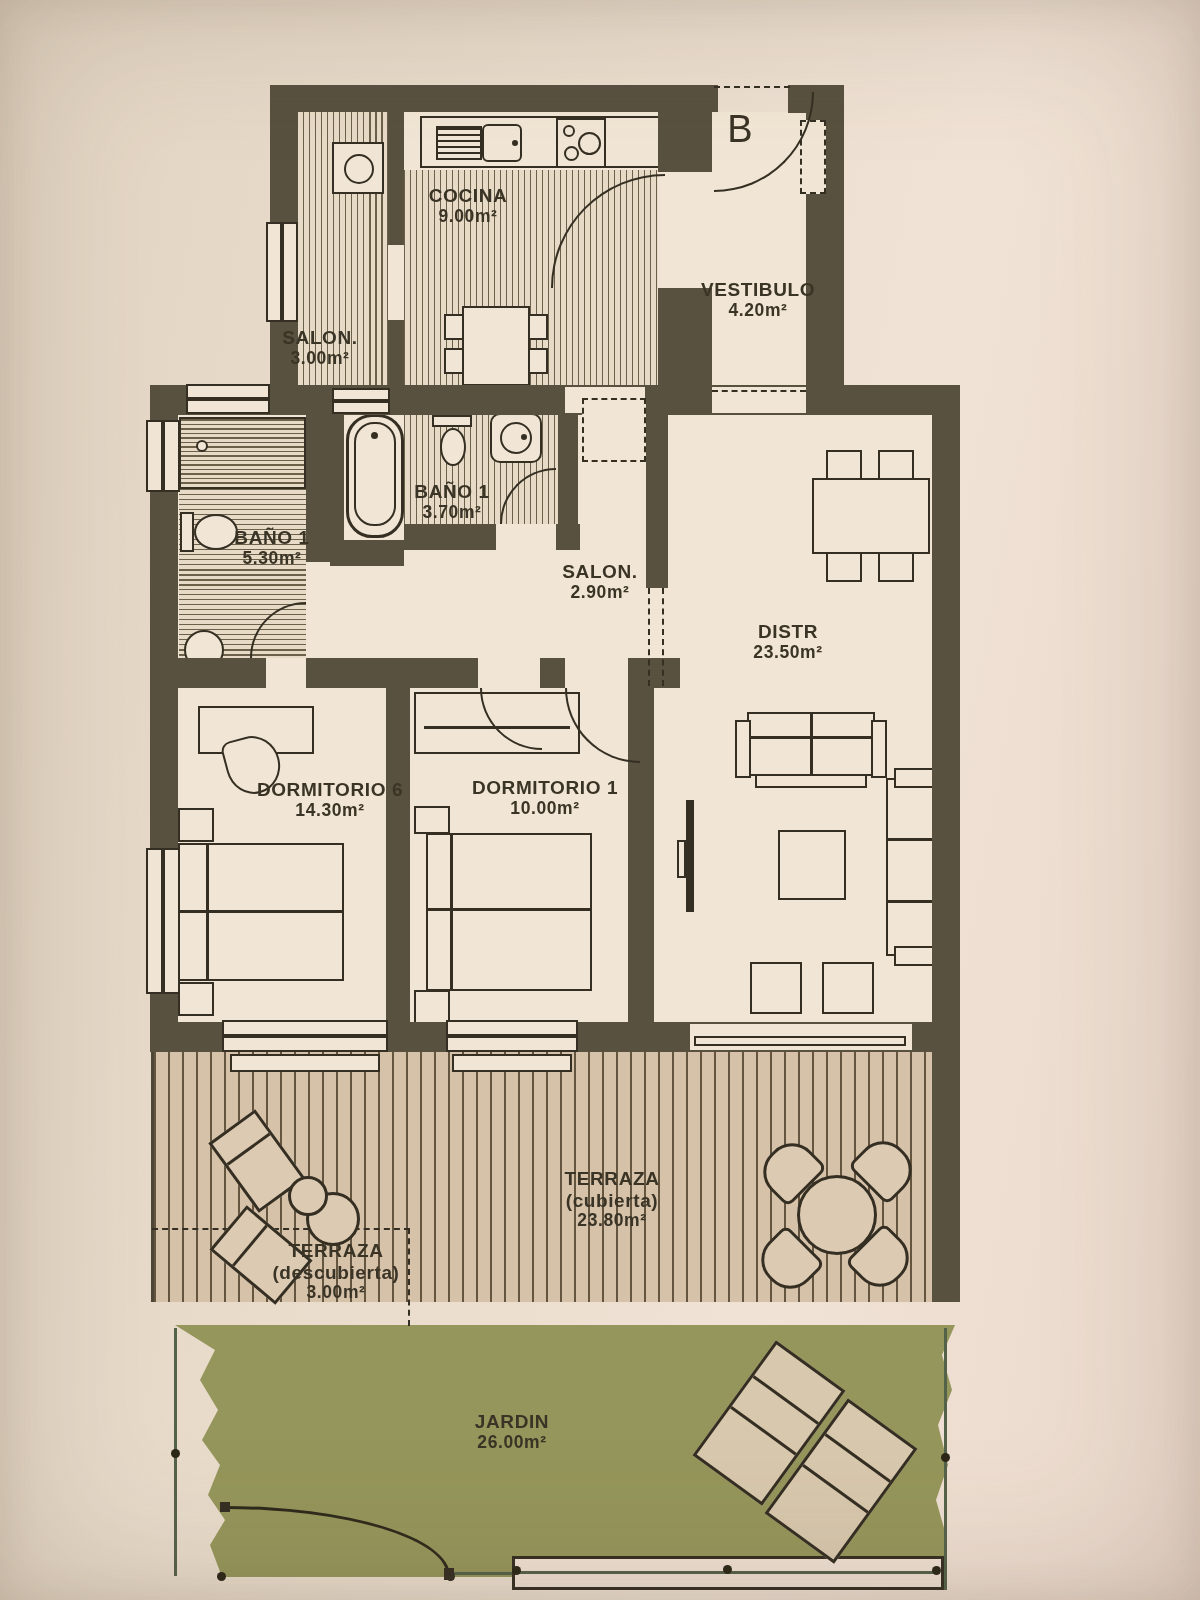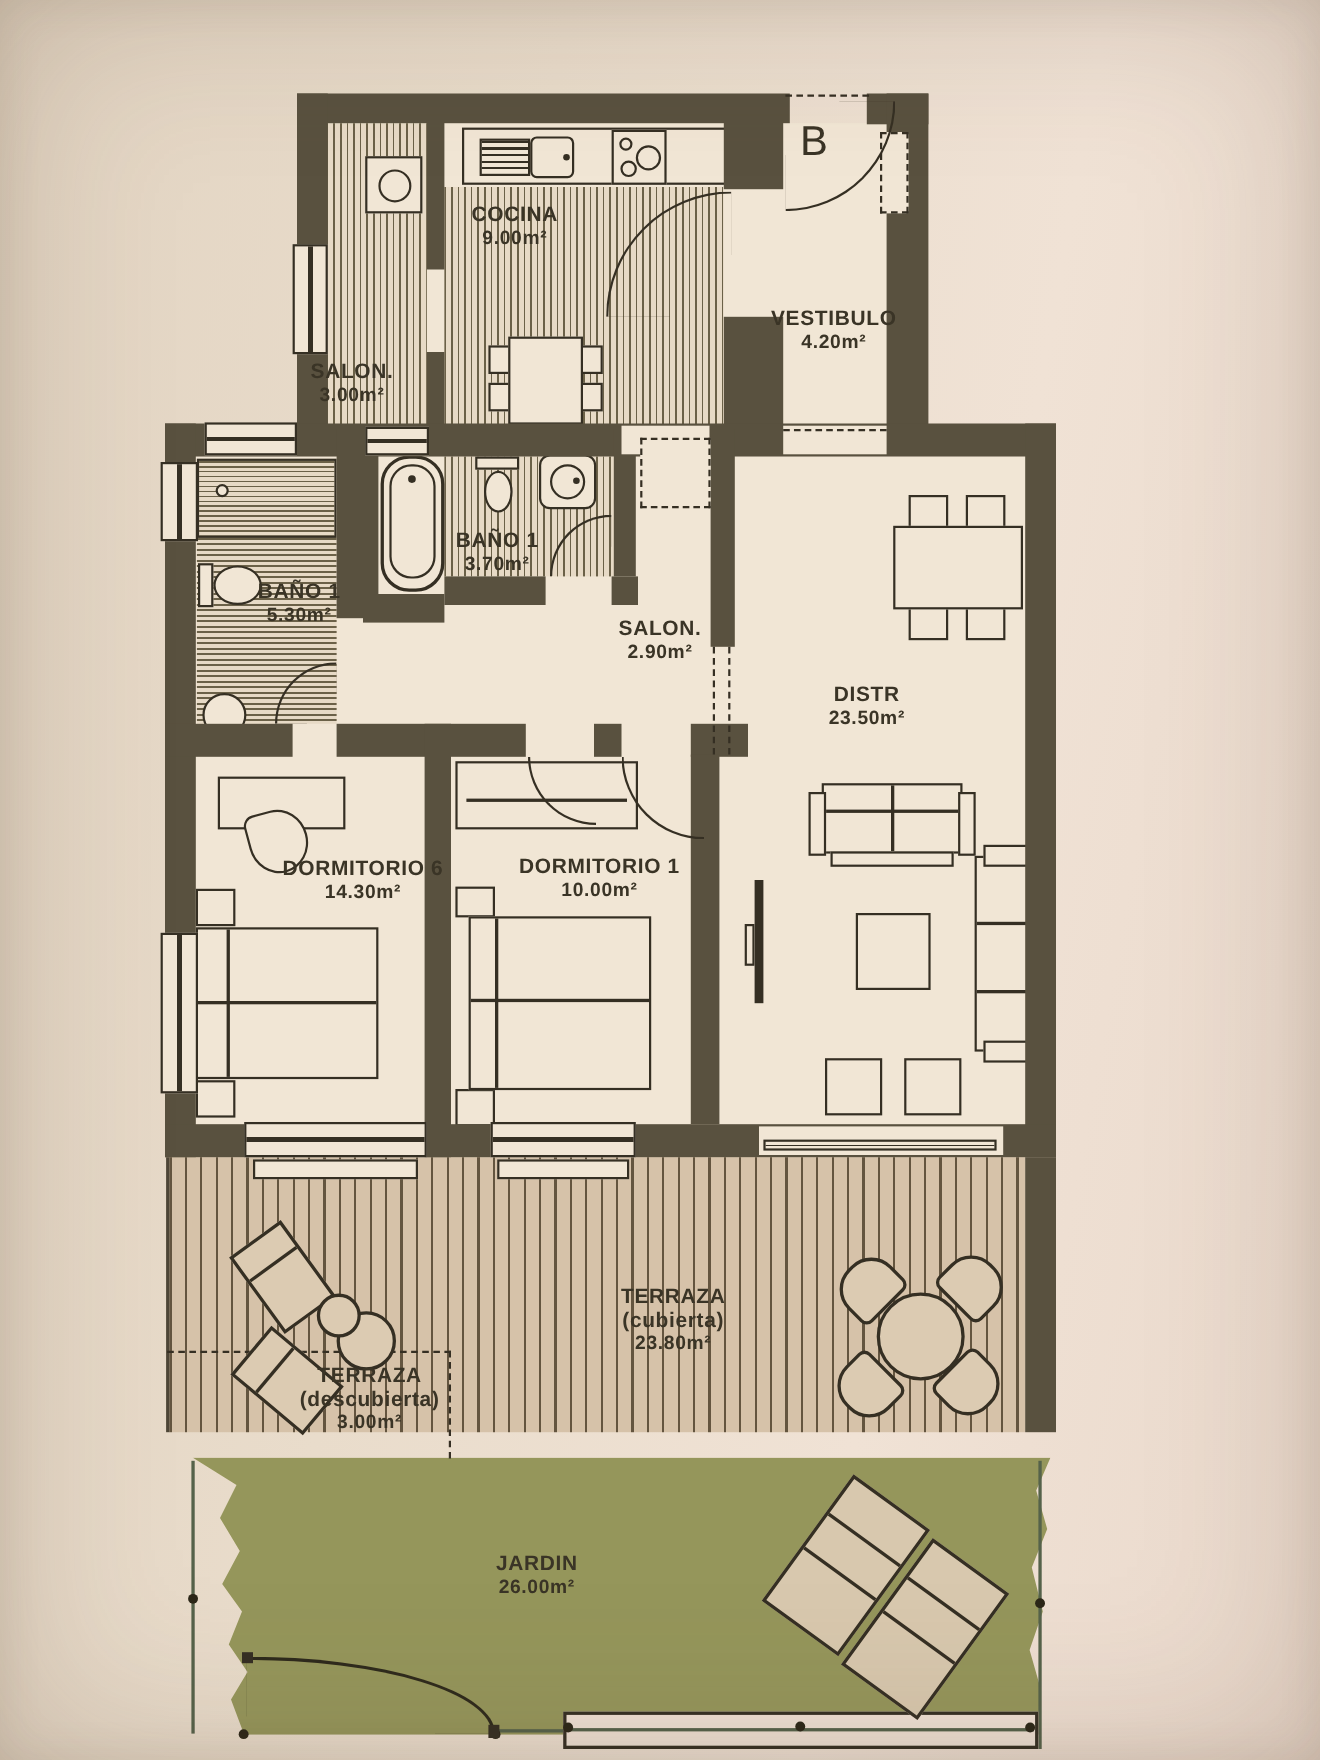--- a/index.html
+++ b/index.html
@@ -70,21 +70,21 @@
 
   <div class="glounger" style="left:726px;top:1352px;width:86px;height:142px;transform:rotate(36deg)">
     <i style="top:28%"></i>
       <i style="top:56%"></i>
   </div>
   <div class="glounger" style="left:798px;top:1410px;width:86px;height:142px;transform:rotate(36deg)">
     <i style="top:28%"></i>
       <i style="top:56%"></i>
   </div>
 
-  <div class="lbl" style="left:488px;top:1432px">
+  <div class="lbl" style="left:512px;top:1432px">
     <div>JARDIN</div>
     <div class="ar">26.00m²</div>
   </div>
 
   <div class="terr-stripes" style="left:154px;top:1052px;width:778px;height:250px"></div>
   <div class="abs" style="left:151px;top:1052px;width:3px;height:250px;background:#4e4637"></div>
   <div class="wall" style="left:932px;top:1052px;width:28px;height:250px"></div>
 
   <div class="dashH" style="left:152px;top:1228px;width:258px"></div>
   <div class="dashV" style="left:408px;top:1228px;height:98px"></div>

